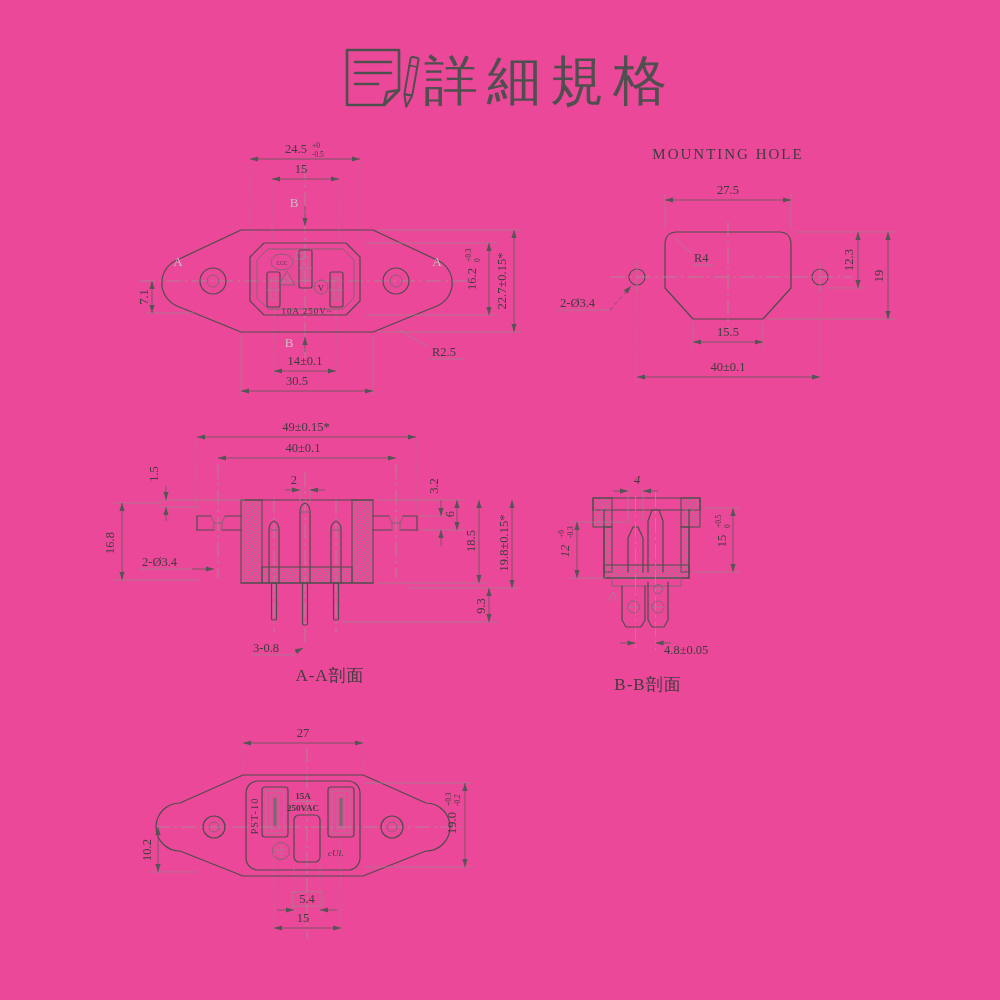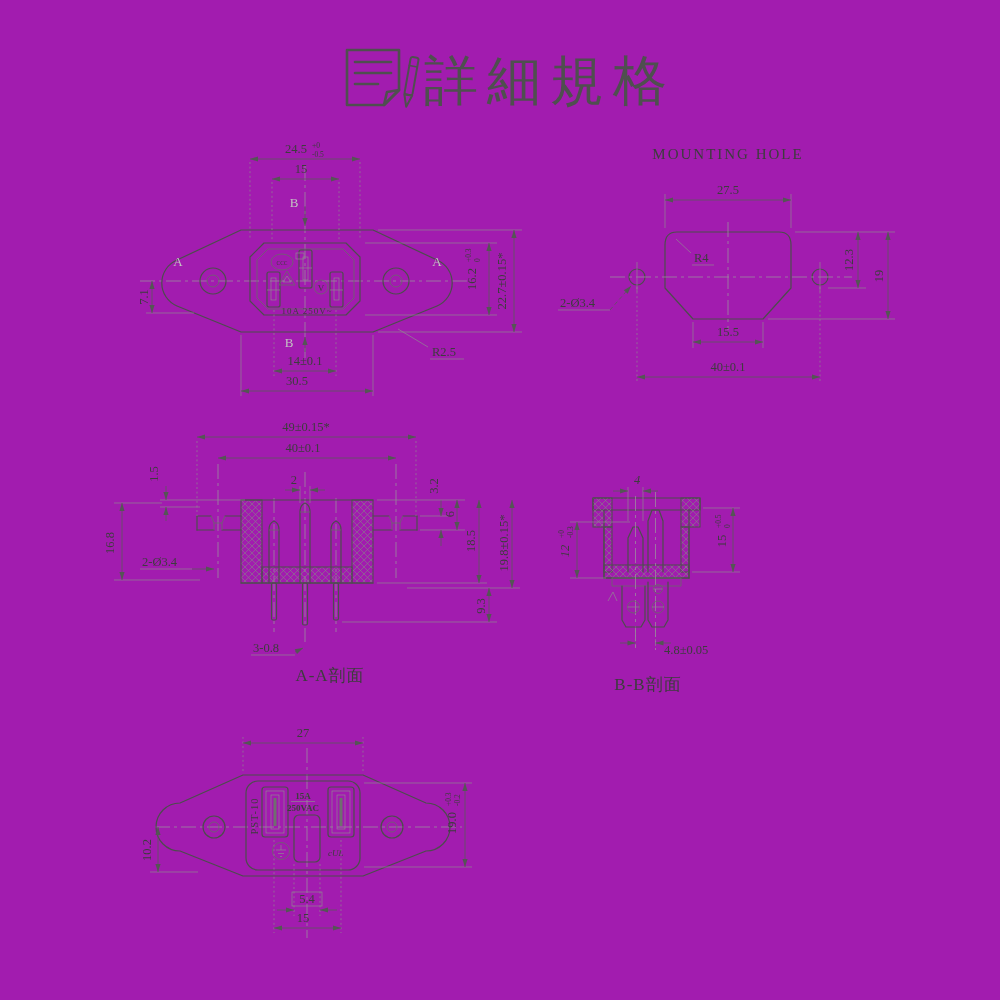--- a/index.html
+++ b/index.html
@@ -1,16 +1,16 @@
 <!DOCTYPE html>
 <html><head>
 <meta charset="utf-8">
 <style>
   html,body{margin:0;padding:0;background:#ffffff;}
-  .page{width:1000px;height:1000px;position:relative;background:#a21caf;overflow:hidden;text-align:right;}
+  .page{width:1000px;height:1000px;position:relative;background:#ec4899;overflow:hidden;text-align:right;}
   svg{display:block;}
   
   .ol{fill:none;stroke:#4d4d4d;stroke-width:1.2;stroke-linejoin:round;stroke-linecap:round;}
   .ol2{fill:none;stroke:#6a6a6a;stroke-width:0.8;stroke-linejoin:round;}
   .tn{fill:none;stroke:#8f8f8f;stroke-width:0.65;}
   .dt{fill:none;stroke:#8f8f8f;stroke-width:0.65;stroke-dasharray:2 2.6;}
   .dm{fill:none;stroke:#5a5a5a;stroke-width:0.8;}
   .cl{fill:none;stroke:#9b9b9b;stroke-width:0.7;stroke-dasharray:15 4 3 4;}
   .hx{fill:url(#xh);stroke:#4d4d4d;stroke-width:1;}
   .blade{fill:#6f6f6f;}

